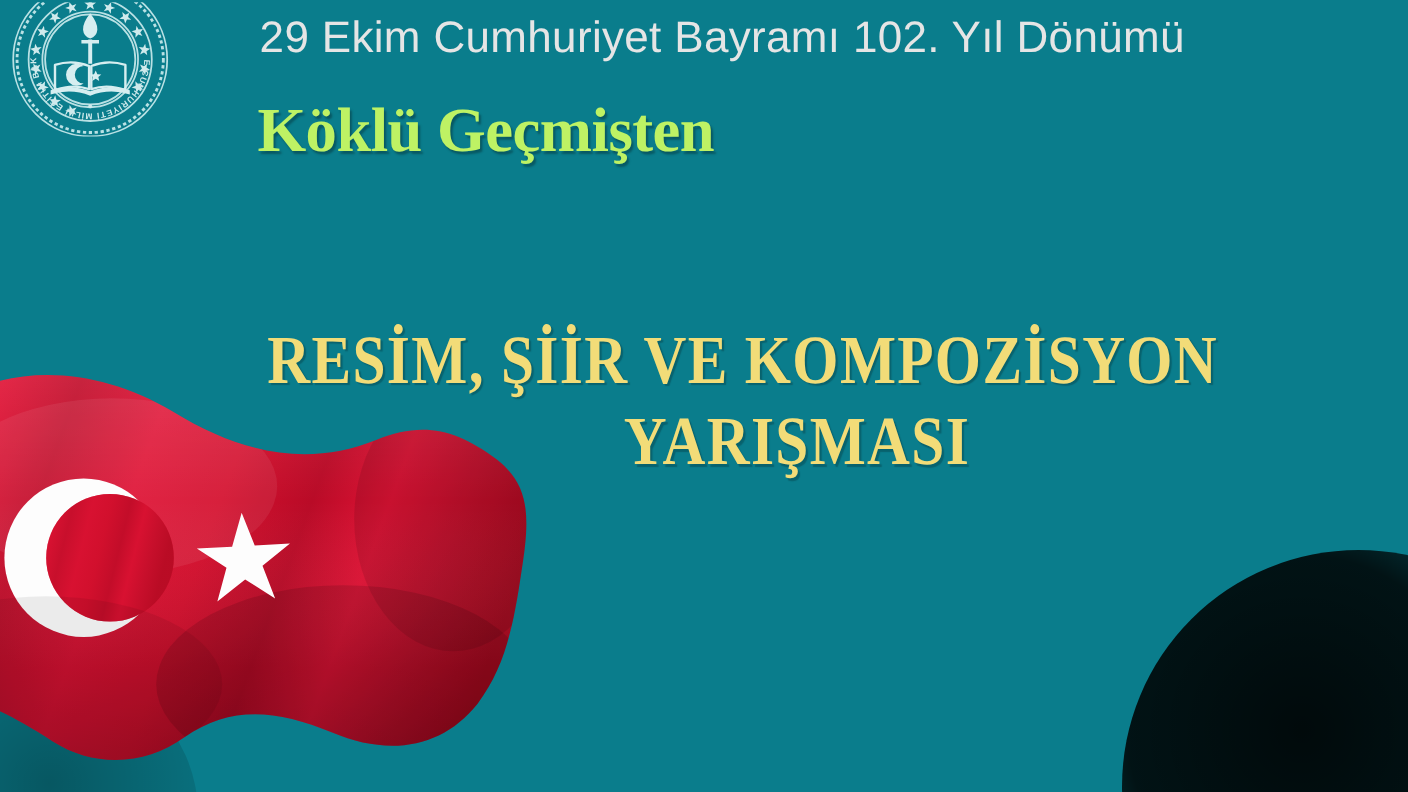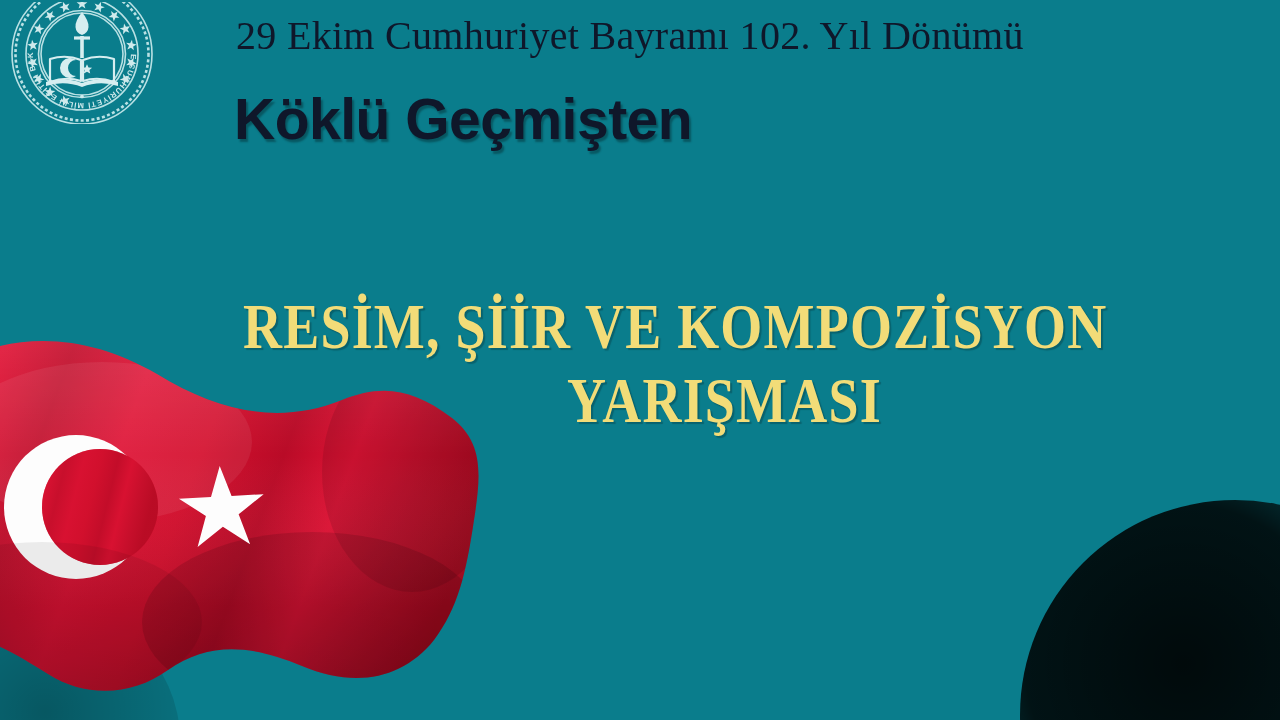--- a/index.html
+++ b/index.html
@@ -66,35 +66,35 @@
   .text-layer {
     position: absolute;
     inset: 0;
     z-index: 6;
   }
 
   .line-kicker {
     position: absolute;
     left: 236px;
     top: 12px;
-    font-family: Liberation Serif, serif;
+    font-family: Liberation Sans, sans-serif;
     font-size: 40px;
     font-weight: 400;
     letter-spacing: 0.3px;
-    color: #0f172a;
+    color: #e5e5e5;
     white-space: nowrap;
   }
 
   .line-head {
     position: absolute;
-    font-family: Liberation Sans, sans-serif;
+    font-family: Liberation Serif, serif;
     font-weight: 700;
     font-size: 57px;
     letter-spacing: -0.5px;
-    color: #0f172a;
+    color: #bef264;
     white-space: nowrap;
     text-shadow: 2px 3px 2px rgba(0,0,0,0.30);
   }
   .line-head.h1 { left: 234px; top: 86px; }
   .line-head.h2 { left: 584px; top: 190px; }
 
   .line-sub {
     position: absolute;
     font-family: "Liberation Serif", "DejaVu Serif", serif;
     font-weight: 700;

